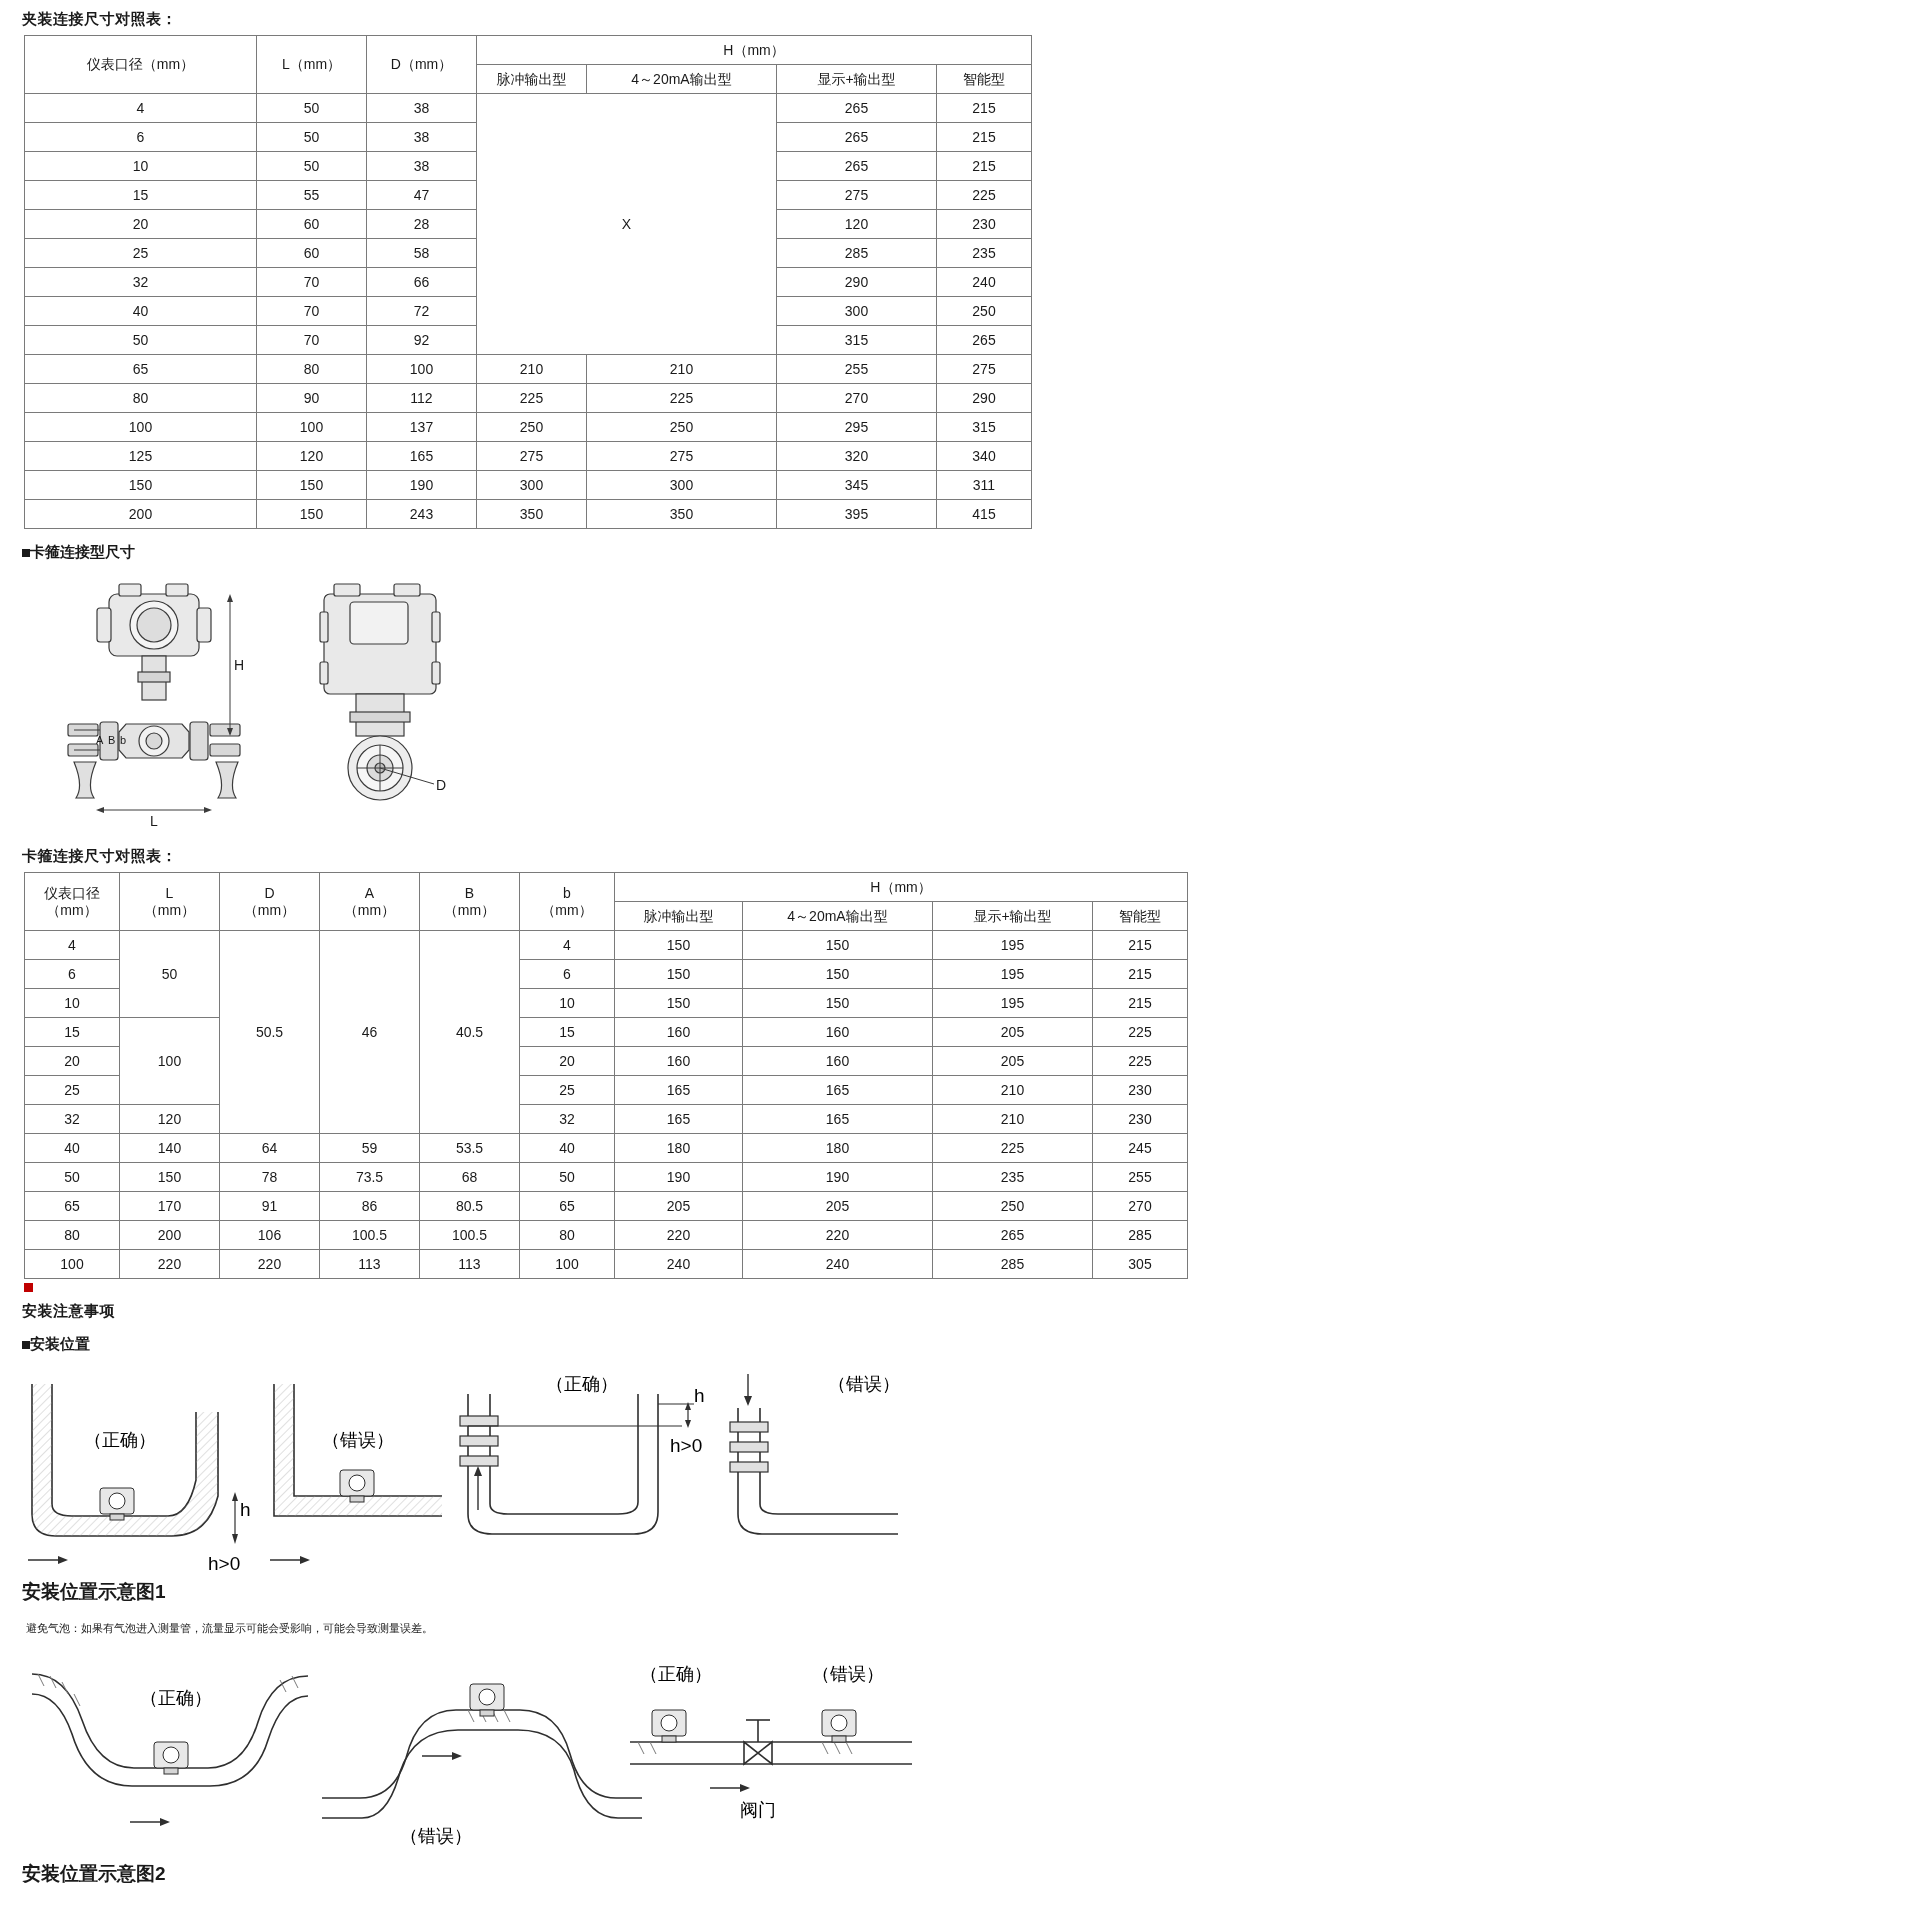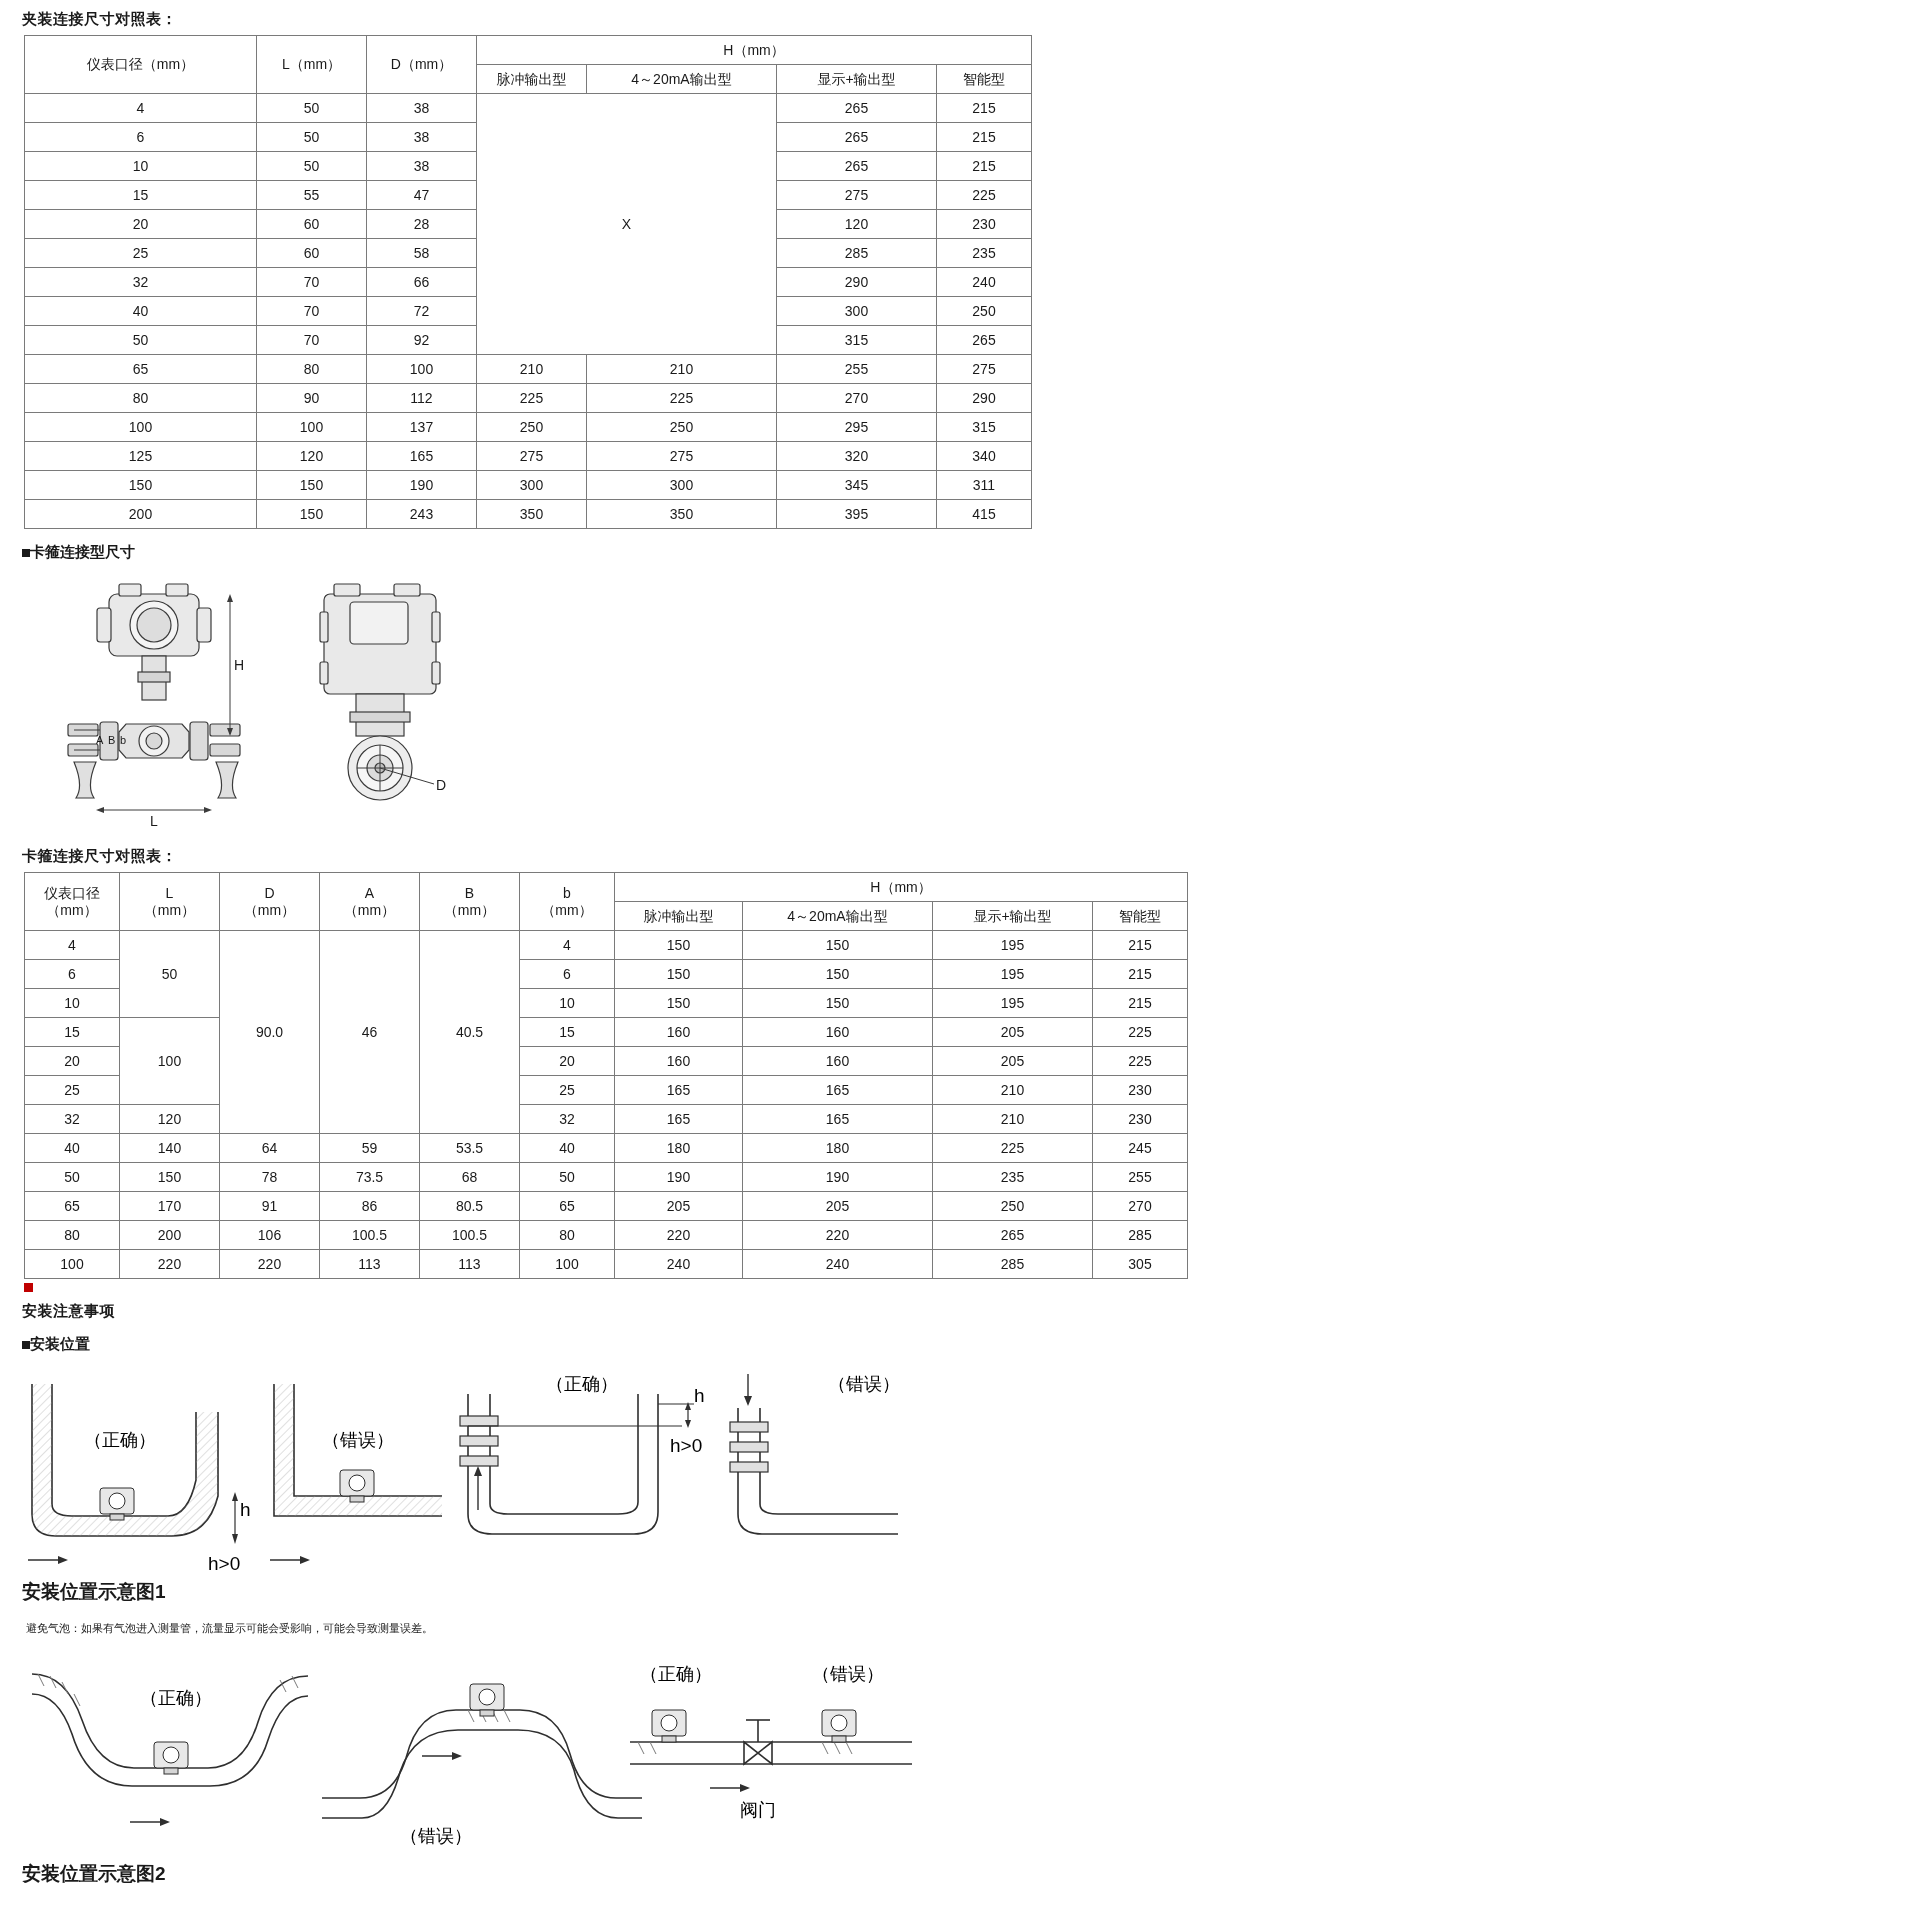--- a/index.html
+++ b/index.html
@@ -345,21 +345,21 @@
       <tr>
         <td>脉冲输出型</td>
         <td>4～20mA输出型</td>
         <td>显示+输出型</td>
         <td>智能型</td>
       </tr>
 
       <tr>
         <td>4</td>
         <td rowspan="3">50</td>
-        <td rowspan="7">90.0</td>
+        <td rowspan="7">50.5</td>
         <td rowspan="7">46</td>
         <td rowspan="7">40.5</td>
         <td>4</td>
         <td>150</td>
         <td>150</td>
         <td>195</td>
         <td>215</td>
       </tr>
       <tr>
         <td>6</td>

